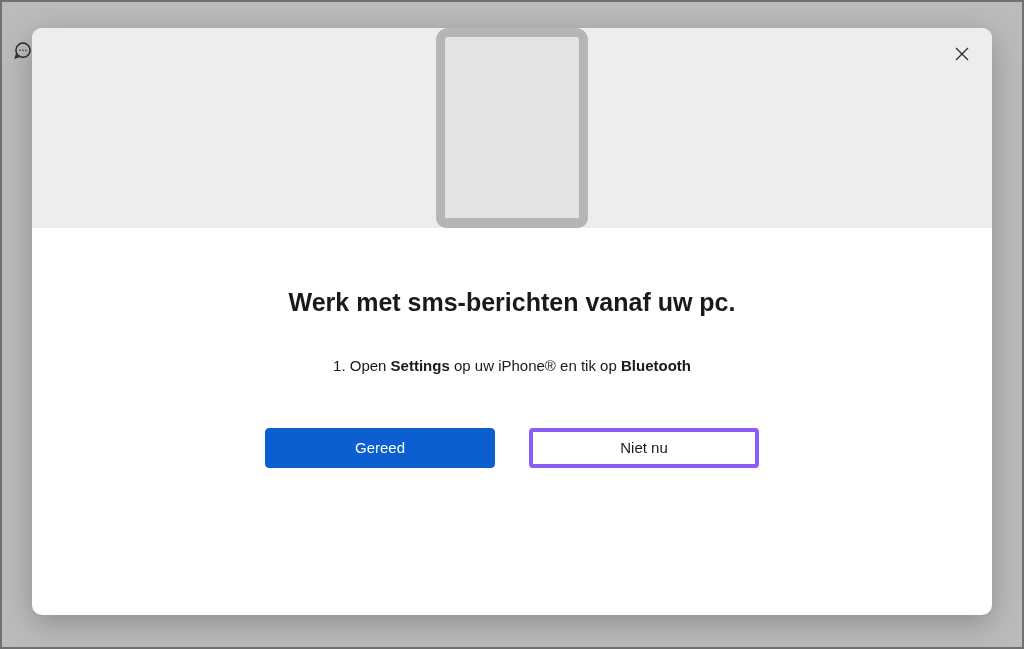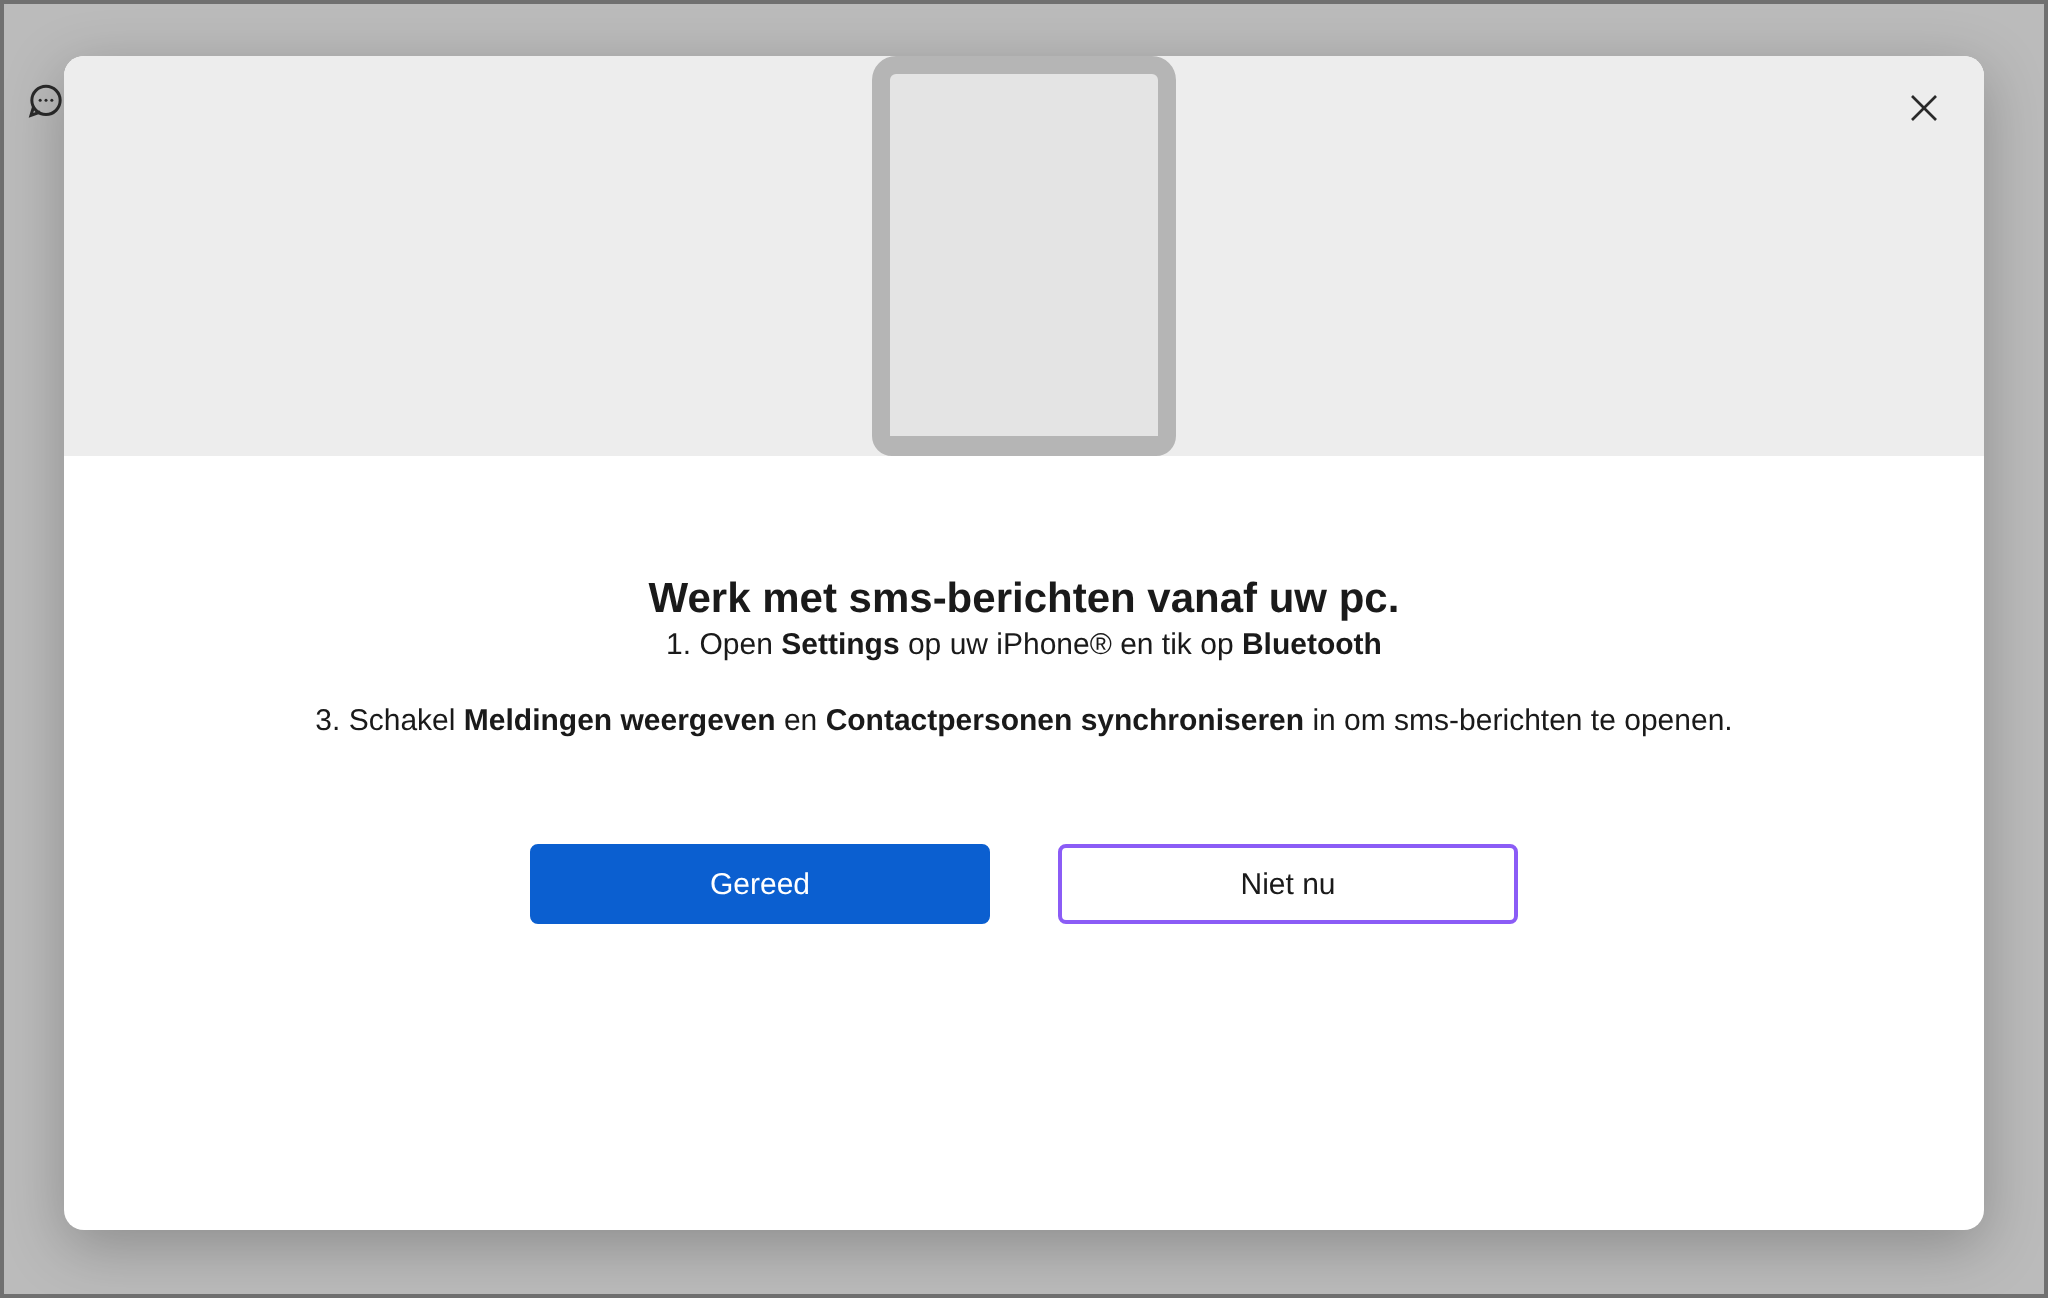--- a/index.html
+++ b/index.html
@@ -67,23 +67,24 @@
     .close-btn svg { width: 14px; height: 14px; }
     .content {
       flex: 1;
       padding: 60px 80px 40px;
       text-align: center;
       display: flex;
       flex-direction: column;
       align-items: center;
     }
     .title {
-      font-size: 21px;
+      font-size: 25px;
       font-weight: 600;
       color: #1a1a1a;
+      margin-bottom: 38px;
     }
     .steps {
       display: flex;
       flex-direction: column;
       gap: 15px;
       margin-bottom: 50px;
       width: 100%;
       align-items: center;
     }
     .step {
@@ -123,21 +124,21 @@
       justify-content: center;
     }
     .btn-primary {
       background: #0b5fd0;
       color: #ffffff;
       border: 1px solid #0b5fd0;
     }
     .btn-secondary {
       background: #ffffff;
       color: #1a1a1a;
-      border: 2px solid #8b5cf6;
+      border: 4px solid #8b5cf6;
     }
     .devframe-actual {
       width: 152px;
       height: 200px;
       border: 9px solid #b5b5b5;
       border-bottom-width: 10px;
       border-radius: 12px 12px 10px 10px;
       background: #e4e4e4;
       position: relative;
     }
@@ -170,23 +171,20 @@
 
   <div class="content">
     <h1 class="title">Werk met sms-berichten vanaf uw pc.</h1>
 
     <div class="steps">
       <div class="step">
         <span>1. </span><span>Open </span><strong>Settings</strong><span> op uw iPhone® en tik op </span><strong>Bluetooth</strong>
       </div>
 
 
-      <div class="step">
-        <span>3. </span><span>Schakel </span><strong>Meldingen weergeven</strong><span> en </span><strong>Contactpersonen synchroniseren</strong><span> in om sms-berichten te openen.</span>
-      </div>
     </div>
 
     <div class="buttons">
       <button class="btn btn-primary">Gereed</button>
       <button class="btn btn-secondary">Niet nu</button>
     </div>
   </div>
 </div>
 
 </body></html>

